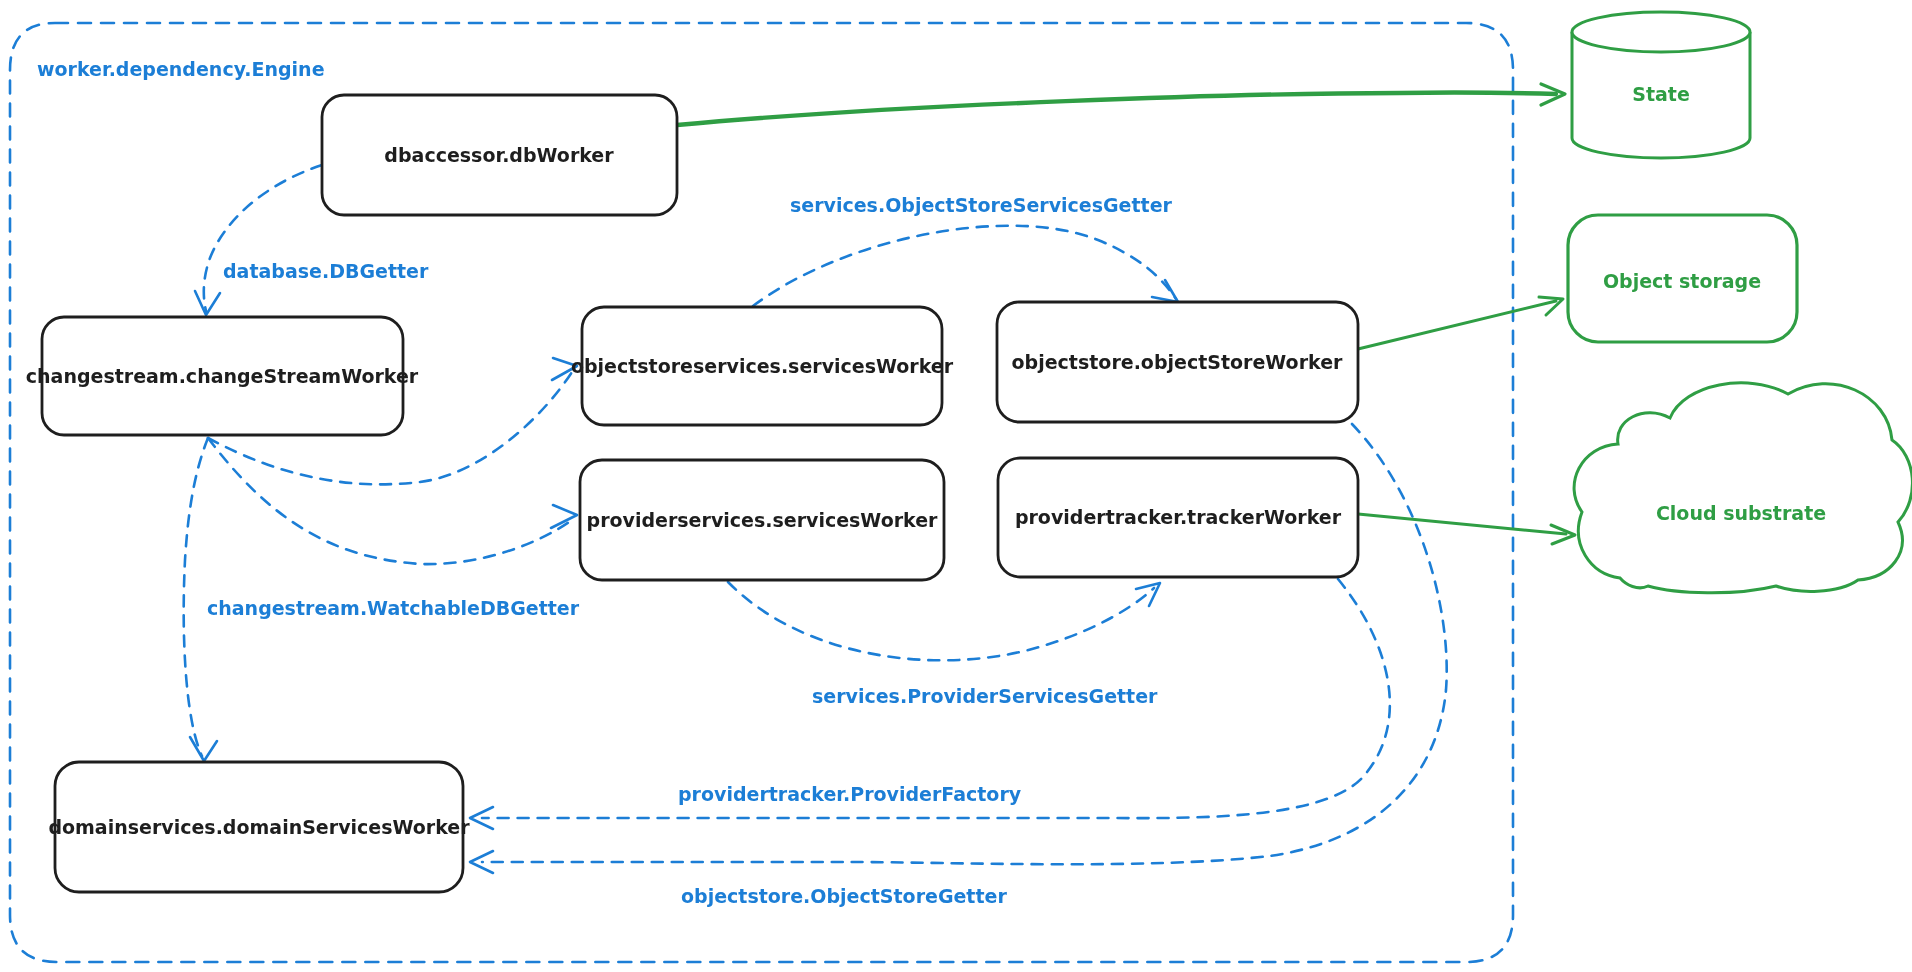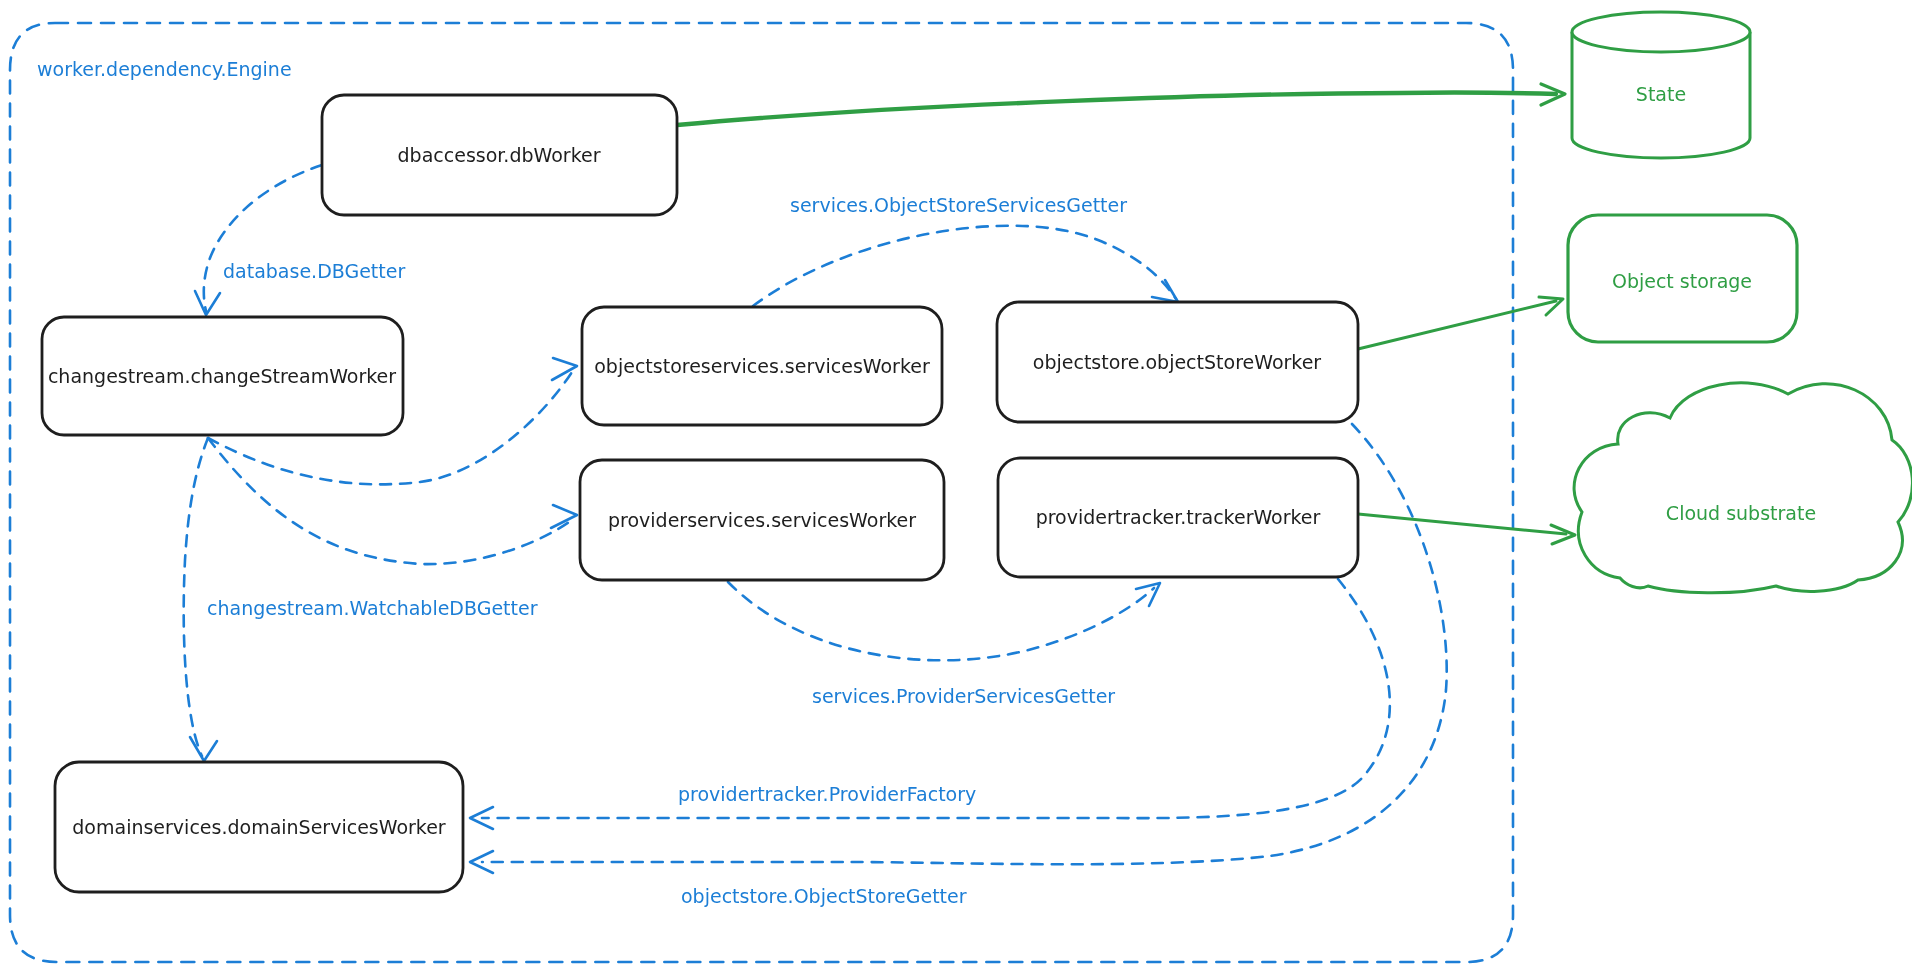--- a/index.html
+++ b/index.html
@@ -7,20 +7,21 @@
     padding: 0;
     background: #ffffff;
     font-family: "DejaVu Sans", "Liberation Sans", sans-serif;
   }
   .stage {
     position: relative;
     width: 1912px;
     height: 972px;
     background: #ffffff;
     overflow: hidden;
+    font-weight: bold;
   }
   svg { display: block; }
   text {
     font-family: "DejaVu Sans", "Liberation Sans", sans-serif;
     user-select: none;
   }
   .node-label  { font-size: 19px; fill: #1e1e1e; }
   .edge-label  { font-size: 19px; fill: #1c7ed6; }
   .ext-label   { font-size: 19px; fill: #2f9e44; }
   .title-label { font-size: 19px; fill: #1c7ed6; }

